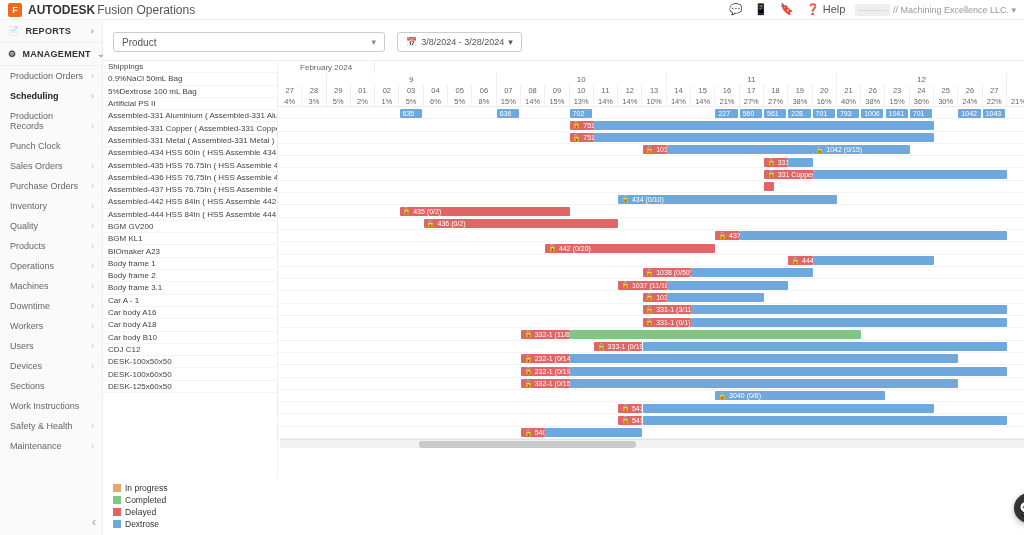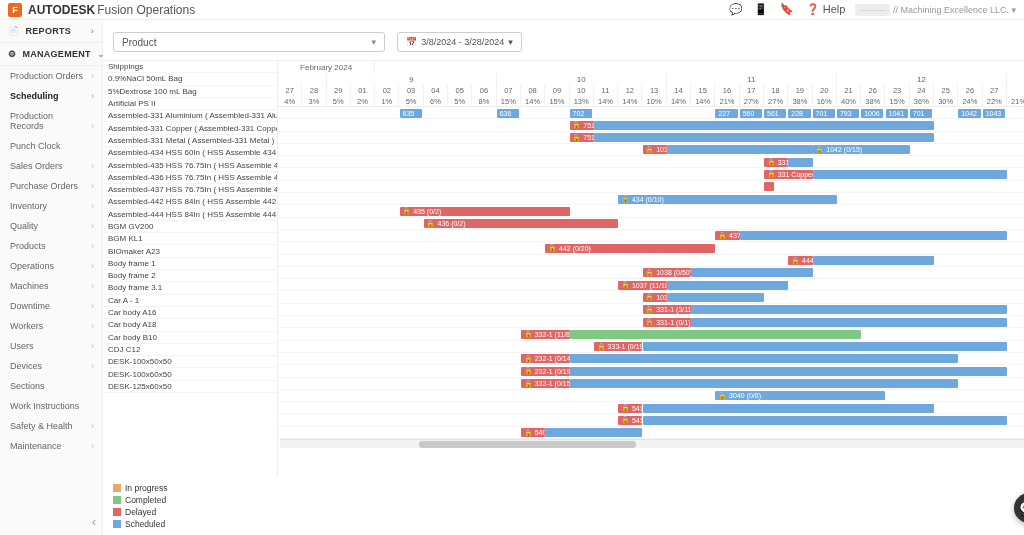--- a/index.html
+++ b/index.html
@@ -424,20 +424,20 @@
         <div class="li">
             <div class="sw" style="background:#81c784"></div>
             <span>Completed</span>
           </div>
         <div class="li">
             <div class="sw" style="background:#e06666"></div>
             <span>Delayed</span>
           </div>
         <div class="li">
             <div class="sw" style="background:#6fa8dc"></div>
-            <span>Scheduled</span>
+            <span>Dextrose</span>
           </div>
       </div>
     </div>
 
     <div class="chat-bubble">💬</div>
   </div>
 </div>
 
 </body></html>

